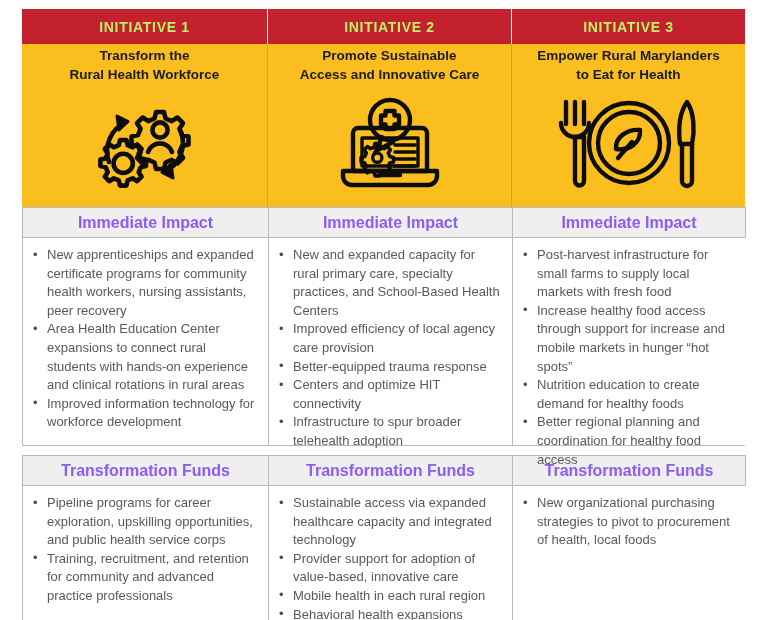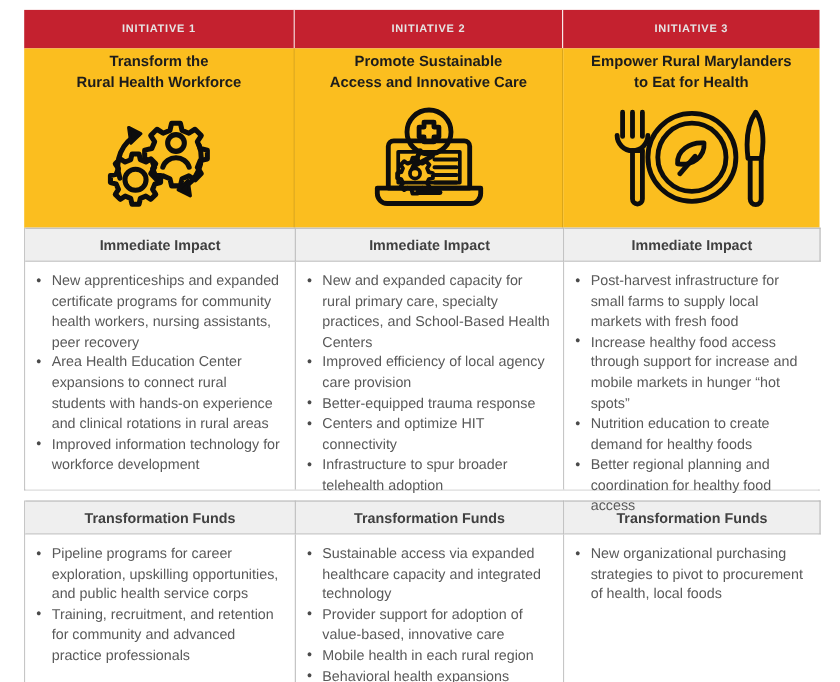--- a/index.html
+++ b/index.html
@@ -36,22 +36,22 @@
   .band-red {
     background: #C4212F;
     height: 35px;
     display: flex;
     align-items: center;
     justify-content: center;
     border-right: 1px solid #ffffff;
   }
   .cols > .band-red:last-child { border-right: none; }
   .band-red .lbl {
-    color: #e5e5e5;
-    font-size: 10px;
+    color: #bef264;
+    font-size: 14px;
     font-weight: bold;
     letter-spacing: 0.7px;
   }
 
   
   .band-yellow {
     background: #FBBE1F;
     height: 163px;
     border-right: 1px solid #d8a31a;
     display: flex;
@@ -82,23 +82,23 @@
     height: 31px;
     display: flex;
     align-items: center;
     justify-content: center;
     border-right: 1px solid #b8b8b8;
     border-bottom: 1px solid #b8b8b8;
     border-top: 1px solid #b8b8b8;
   }
   .cols > .band-sub:last-child { border-right: none; }
   .band-sub .lbl {
-    font-size: 13px;
+    font-size: 16px;
     font-weight: bold;
-    color: #404040;
+    color: #8b5cf6;
   }
 
   
   .cell {
     background: #ffffff;
     border-right: 1px solid #b8b8b8;
     padding: 8px 10px 10px 6px;
   }
   .cols > .cell:last-child { border-right: none; }
   .cell.impact  { height: 207px; }

